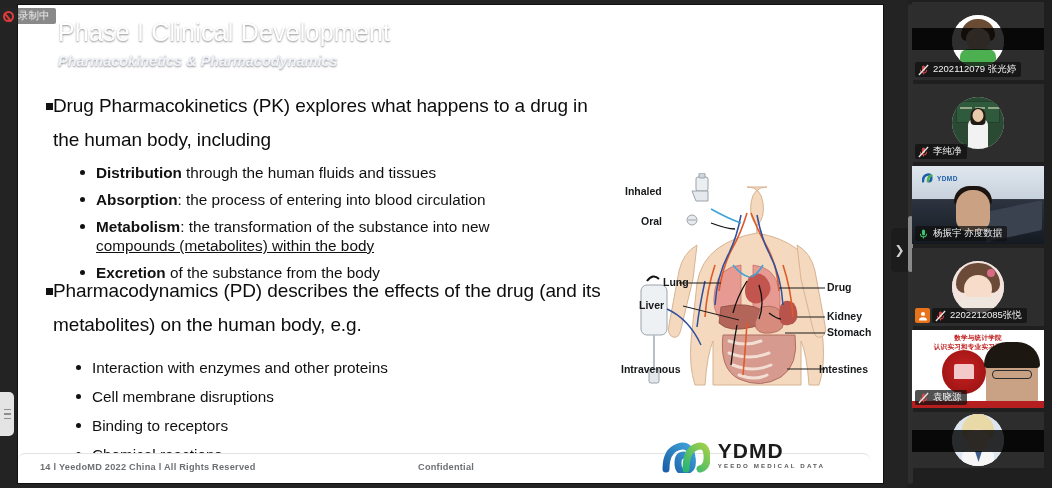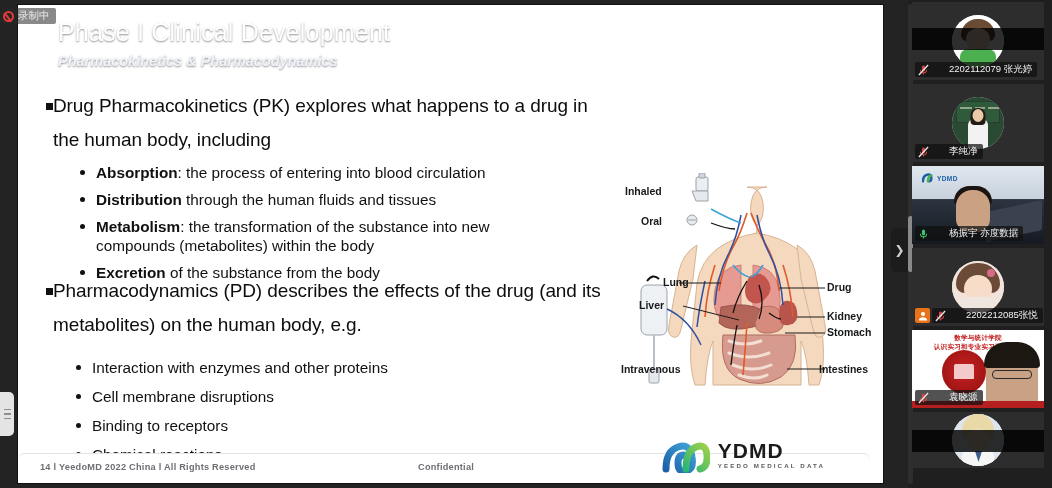--- a/index.html
+++ b/index.html
@@ -126,21 +126,21 @@
   .b2 {
     display: flex; align-items: flex-start; gap: 11px;
     font-size: 15.3px; color: #111; line-height: 19px;
     margin-bottom: 8px;
   }
   .b2 .dot {
     width: 5px; height: 5px; border-radius: 50%; background: #111;
     margin-top: 7px; flex: 0 0 5px;
   }
   .b2 b { font-weight: 700; }
-  .b2 .cont { display: block; }
+  .b2 .cont { display: block; text-decoration: underline; }
 
   .block2 { position: absolute; left: 28px; top: 197px; width: 620px; }
   .sub-list-2 { margin: 16px 0 0 30px; }
   .sub-list-2 .b2 { font-size: 15.3px; margin-bottom: 10px; }
 
   
   #anatomy-figure {
     position: absolute;
     right: 2px; top: 96px;
     width: 262px; height: 218px;
@@ -242,21 +242,21 @@
   }
   .avatar-circle {
     width: 52px; height: 52px; border-radius: 50%;
     overflow: hidden; position: relative;
     background: #d7d7d7;
   }
 
   
   .name-badge {
     position: absolute; left: 3px; bottom: 3px;
-    display: flex; align-items: center; gap: 20px;
+    display: flex; align-items: center; gap: 4px;
     background: rgba(15,15,15,0.72);
     border-radius: 2px;
     padding: 1px 5px 1px 3px;
     max-width: 126px;
   }
   .name-badge .nm {
     color: #f2f2f2; font-size: 9.5px; white-space: nowrap;
     overflow: hidden; text-overflow: ellipsis;
   }
   .host-badge {
@@ -389,25 +389,25 @@
       <div class="slide-body">
 
         <div class="bullets-l1">
           <div class="b1">
             <span class="sq"></span>
             <span class="txt">Drug Pharmacokinetics (PK) explores what happens to a drug in the human body, including</span>
           </div>
           <div class="sub-list">
             <div class="b2">
               <span class="dot"></span>
-              <span><b>Absorption</b><span>: the process of entering into blood circulation</span></span>
+              <span><b>Distribution</b><span> through the human fluids and tissues</span></span>
             </div>
             <div class="b2">
               <span class="dot"></span>
-              <span><b>Distribution</b><span> through the human fluids and tissues</span></span>
+              <span><b>Absorption</b><span>: the process of entering into blood circulation</span></span>
             </div>
             <div class="b2">
               <span class="dot"></span>
               <span><b>Metabolism</b><span>: the transformation of the substance into new</span><span class="cont">compounds (metabolites) within the body</span></span>
             </div>
             <div class="b2">
               <span class="dot"></span>
               <span><b>Excretion</b><span> of the substance from the body</span></span>
             </div>
           </div>

